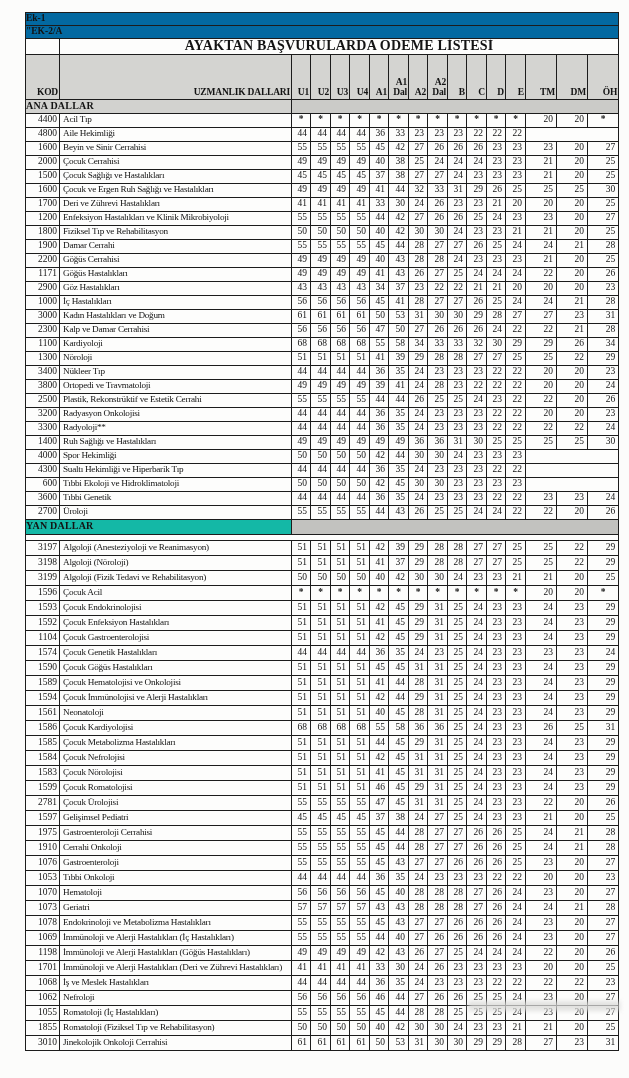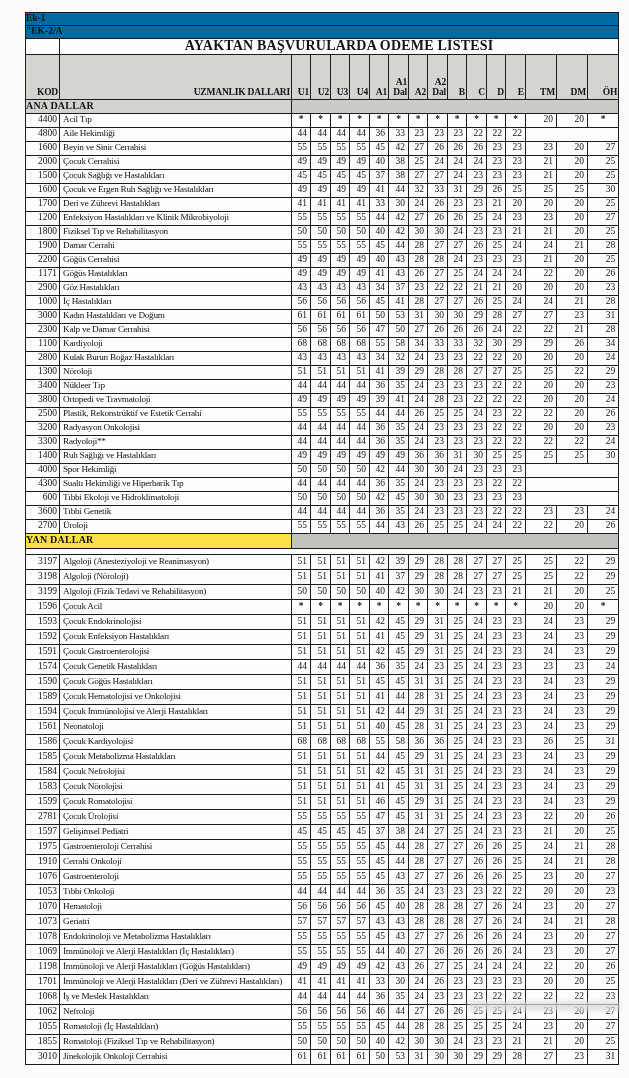--- a/index.html
+++ b/index.html
@@ -20,21 +20,21 @@
   
   tr.colhead th{
     height:42px;vertical-align:bottom;text-align:right;
     font-size:9.5px;font-weight:bold;background:#d4d4d1;
     padding:1px 1px 1px 2px;letter-spacing:-0.2px;
   }
   
   tr.band td{height:13px;}
   td.band-label{font-size:10px;font-weight:bold;padding-left:0;background:#d2d2cf;letter-spacing:.2px;}
   td.band-rest{background:#cbcbc8;}
-  tr.band.yanband td.band-label{background:#fde047;}
+  tr.band.yanband td.band-label{background:#14b8a6;}
   tr.band.yanband td.band-rest{background:#c2c2bf;}
   tr.band.yanband td{height:14px;}
   tr.gap td{height:5px;background:#fdfdfc;}
   
   tr.data td{height:13px;background:#fdfdfc;}
   tr.data.yan td{height:14px;}
   td.code{font-size:9.5px;text-align:right;padding-right:2px;}
   td.name{font-size:9.2px;text-align:left;padding-left:3px;letter-spacing:-0.25px;white-space:nowrap;}
   td.val{font-size:9.5px;text-align:right;padding-right:3px;}
   td.val.star{text-align:center;padding-right:0;font-weight:bold;}
@@ -422,39 +422,20 @@
           <td class="val">33</td>
           <td class="val">33</td>
           <td class="val">32</td>
           <td class="val">30</td>
           <td class="val">29</td>
           <td class="val">29</td>
           <td class="val">26</td>
           <td class="val">34</td>
         </tr>
         <tr class="data">
-          <td class="code">2800</td>
-          <td class="name">Kulak Burun Boğaz Hastalıkları</td>
-          <td class="val">43</td>
-          <td class="val">43</td>
-          <td class="val">43</td>
-          <td class="val">43</td>
-          <td class="val">34</td>
-          <td class="val">32</td>
-          <td class="val">24</td>
-          <td class="val">23</td>
-          <td class="val">23</td>
-          <td class="val">22</td>
-          <td class="val">22</td>
-          <td class="val">20</td>
-          <td class="val">20</td>
-          <td class="val">20</td>
-          <td class="val">24</td>
-        </tr>
-        <tr class="data">
           <td class="code">1300</td>
           <td class="name">Nöroloji</td>
           <td class="val">51</td>
           <td class="val">51</td>
           <td class="val">51</td>
           <td class="val">51</td>
           <td class="val">41</td>
           <td class="val">39</td>
           <td class="val">29</td>
           <td class="val">28</td>
@@ -784,21 +765,21 @@
           <td class="val">31</td>
           <td class="val">25</td>
           <td class="val">24</td>
           <td class="val">23</td>
           <td class="val">23</td>
           <td class="val">24</td>
           <td class="val">23</td>
           <td class="val">29</td>
         </tr>
         <tr class="data yan">
-          <td class="code">1591</td>
+          <td class="code">1104</td>
           <td class="name">Çocuk Gastroenterolojisi</td>
           <td class="val">51</td>
           <td class="val">51</td>
           <td class="val">51</td>
           <td class="val">51</td>
           <td class="val">42</td>
           <td class="val">45</td>
           <td class="val">29</td>
           <td class="val">31</td>
           <td class="val">25</td>

